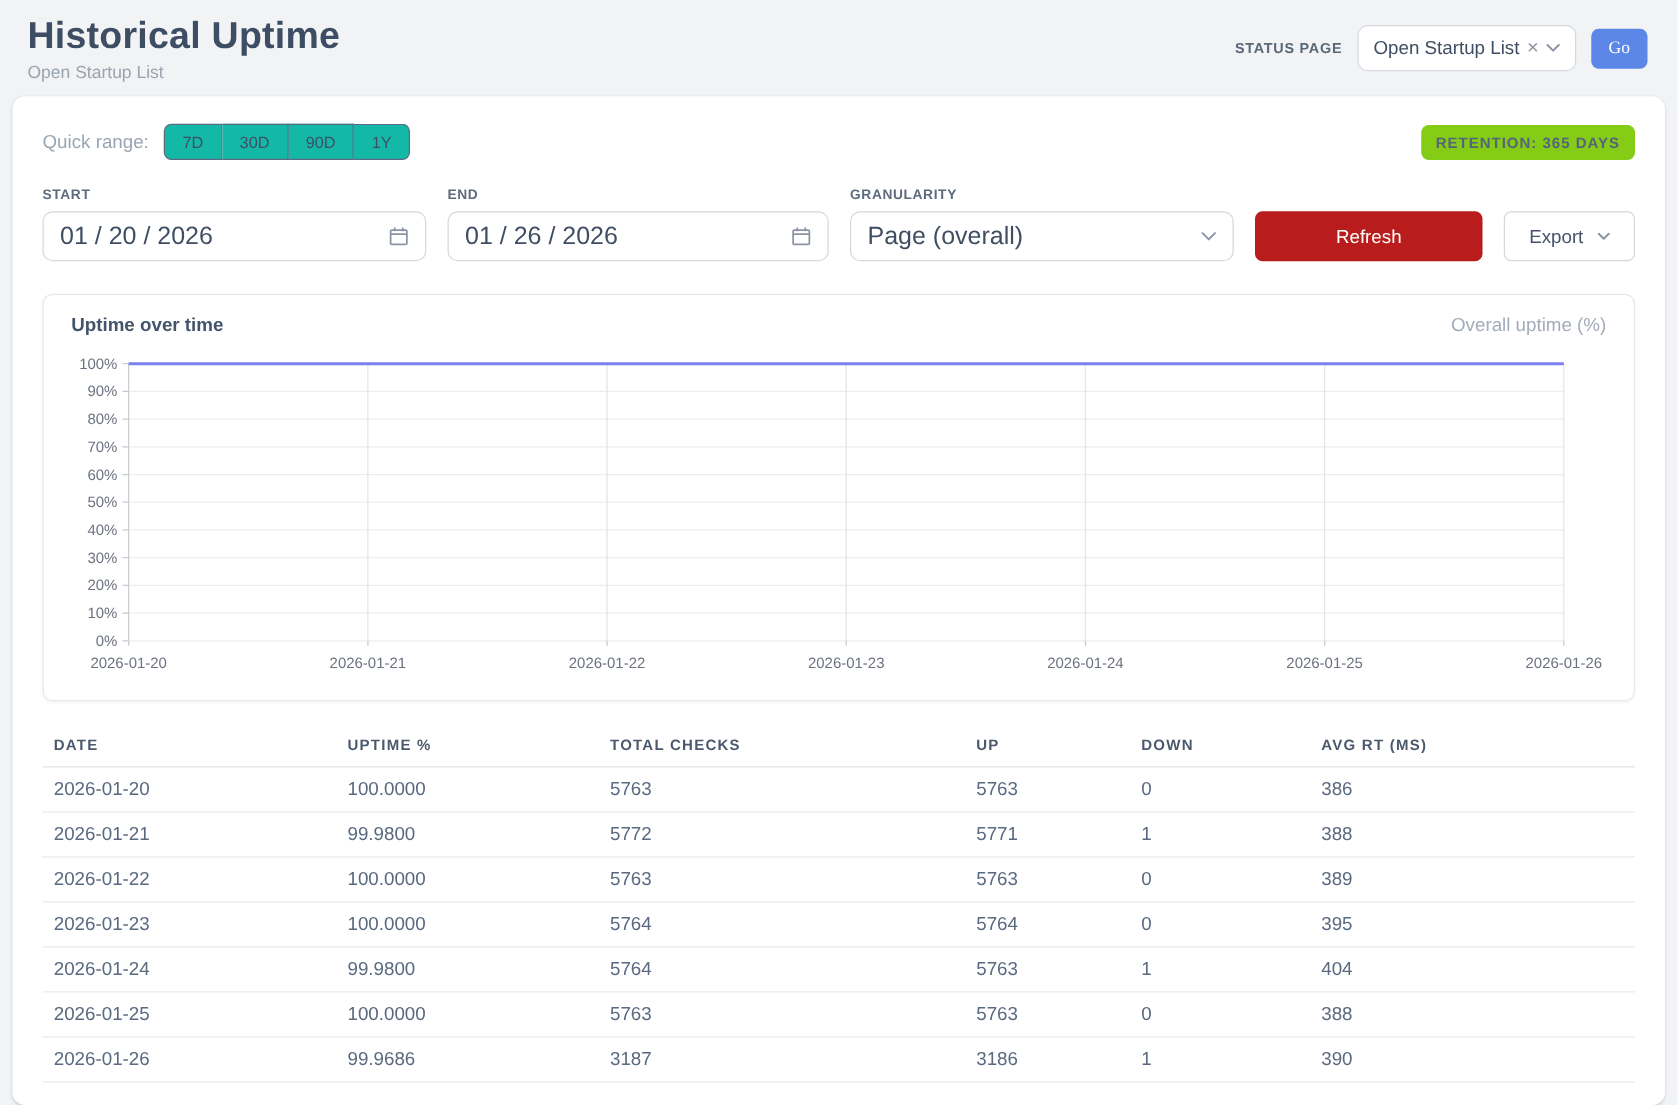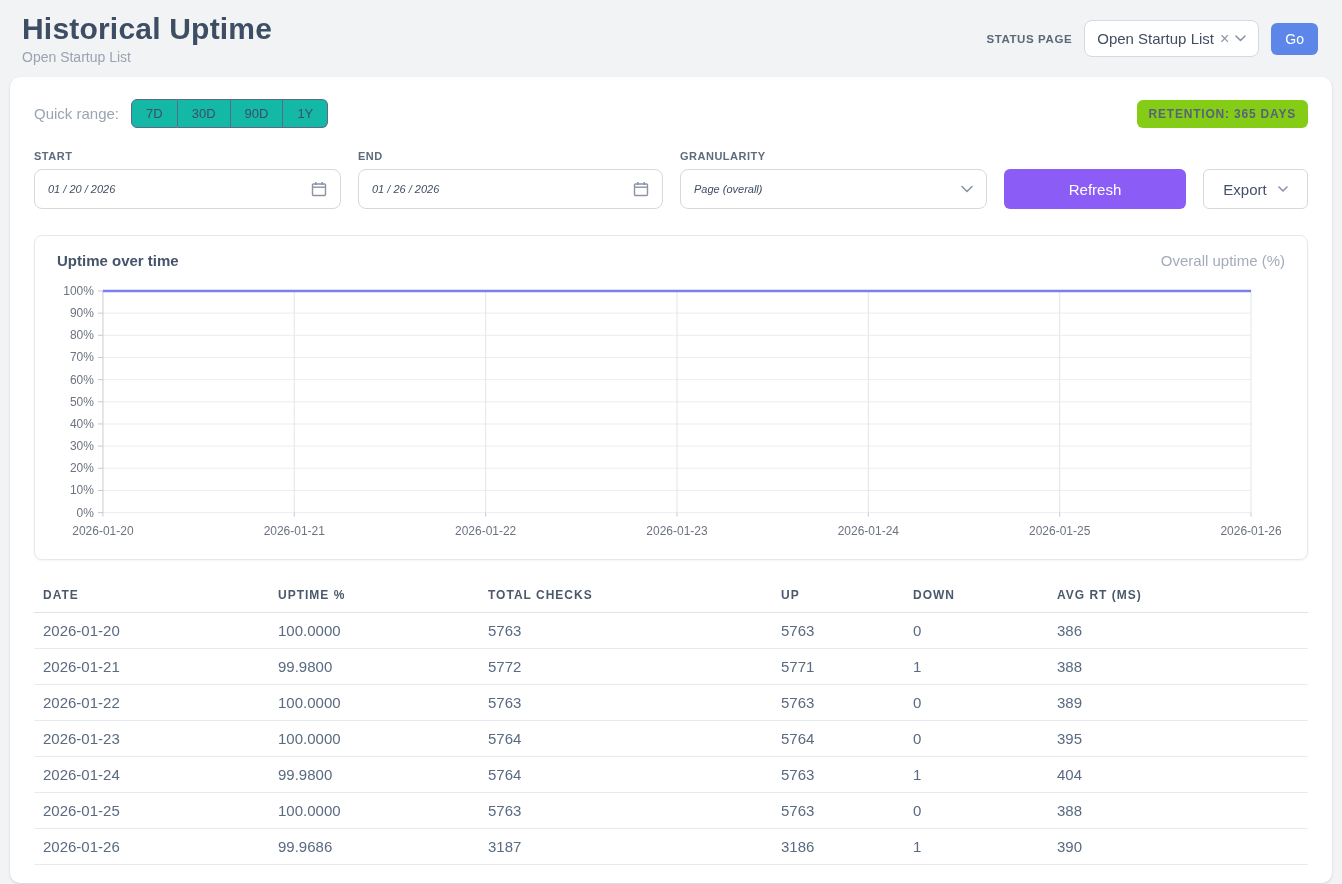--- a/index.html
+++ b/index.html
@@ -22,21 +22,21 @@
   .status-select {
     display:flex; align-items:center; gap:6px;
     background:#fff; border:1px solid #d5dae1; border-radius:8px;
     height:37px; padding:0 12px; min-width:160px; cursor:pointer;
   }
   .status-select .sel-text { font-size:15px; color:#3f4e63; }
   .clear-x { color:#8a94a3; font-size:16px; line-height:1; cursor:pointer; }
   .chev { stroke:#8a94a3; fill:none; stroke-width:1.6; stroke-linecap:round; stroke-linejoin:round; }
   .go-btn {
     background:#5c87e8; color:#fff; border:none; border-radius:6px;
-    font-size:14px; padding:8px 14px; cursor:pointer; font-family:Liberation Sans, sans-serif;
+    font-size:14px; padding:8px 14px; cursor:pointer; font-family:Liberation Serif, serif;
   }
   
   .main-card {
     background:#fff; border-radius:10px; margin:4px 10px 12px 10px;
     box-shadow:0 1px 3px rgba(25,35,55,.10), 0 1px 2px rgba(25,35,55,.06);
     padding:22px 24px 18px 24px;
   }
   .controls-row1 { display:flex; justify-content:space-between; align-items:center; }
   .quick-range { display:flex; align-items:center; }
   .quick-range-label { font-size:15px; color:#9aa5b3; margin-right:12px; }
@@ -53,25 +53,25 @@
   }
   
   .controls-row2 { display:flex; align-items:flex-end; gap:17px; margin-top:22px; }
   .field { display:flex; flex-direction:column; }
   .field-label { font-size:11px; font-weight:600; letter-spacing:.5px; color:#5d6b7e; margin-bottom:7px; }
   .input-box {
     display:flex; align-items:center; justify-content:space-between;
     background:#fff; border:1px solid #d4d9e0; border-radius:8px;
     height:40px; padding:0 13px; cursor:text;
   }
-  .input-box .val { font-size:11px; color:#404e63;font-style:italic; }
+  .input-box .val { font-size:20px; color:#404e63; }
   .w-start { width:307px; } .w-end { width:305px; } .w-gran { width:307px; }
   .select-box { cursor:pointer; }
   .refresh-btn {
-    background:#8b5cf6; color:#fff; border:none; border-radius:6px;
+    background:#b91c1c; color:#fff; border:none; border-radius:6px;
     height:40px; flex:1 1 auto; font-size:15px; cursor:pointer; font-family:inherit;
   }
   .export-btn {
     background:#fff; border:1px solid #d4d9e0; border-radius:6px;
     height:40px; width:105px; font-size:15px; color:#44536b; cursor:pointer; font-family:inherit;
     display:flex; align-items:center; justify-content:center; gap:11px;
   }
   .cal-icon { stroke:#8a94a3; fill:none; stroke-width:1.4; }
   
   .chart-card {

